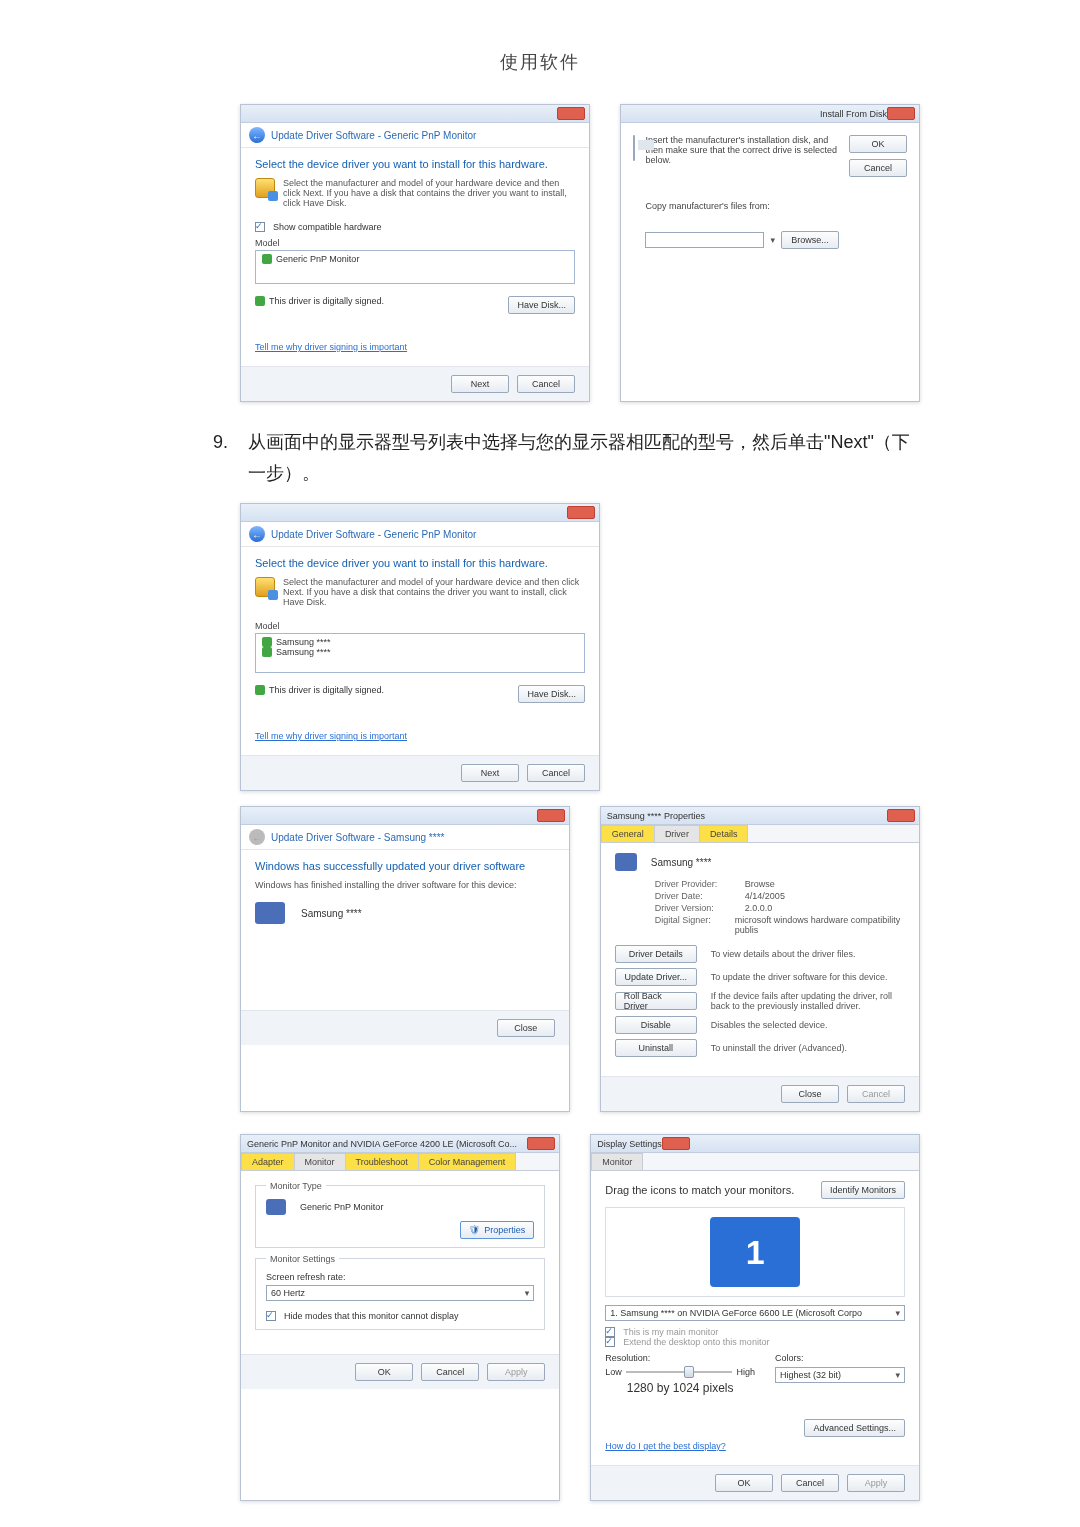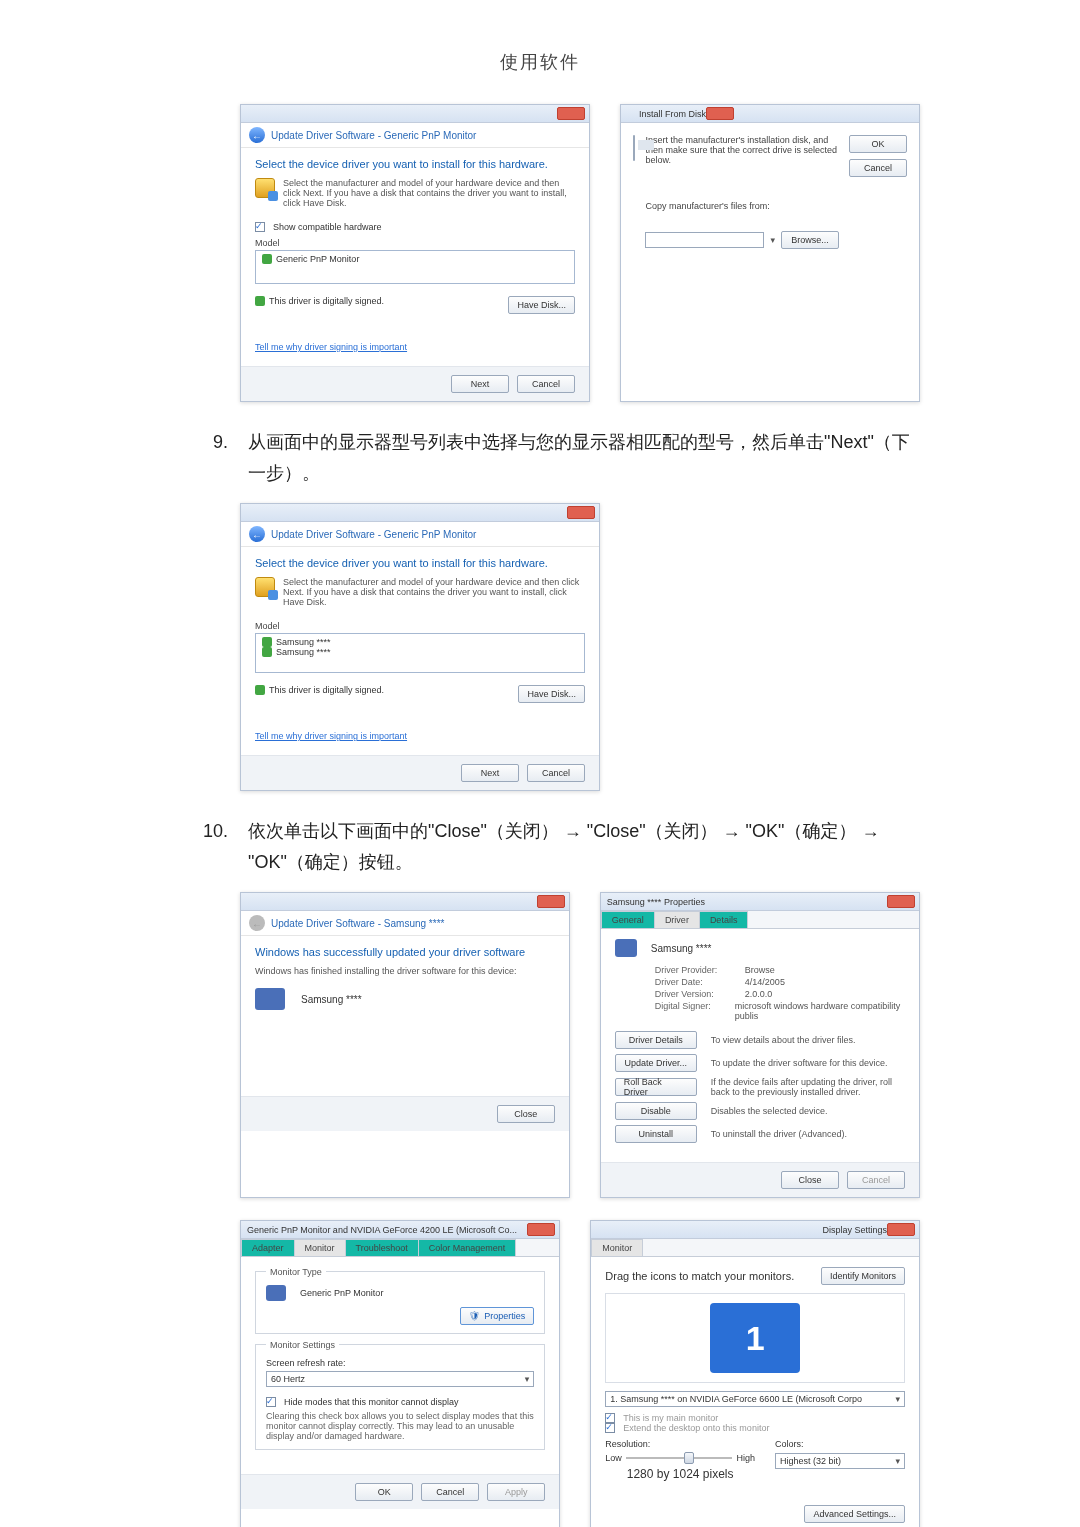--- a/index.html
+++ b/index.html
@@ -113,21 +113,21 @@
   .install-disk .text-col{flex:1;font-size:9px;color:#444;}
   .install-disk .rightbtns{display:flex;flex-direction:column;gap:6px;}
   .install-disk .drop{
     display:flex;align-items:center;gap:6px;margin-top:20px;
   }
   .install-disk .drop input{
     flex:1;height:16px;border:1px solid #9aa8bb;font-size:9px;background:#fff;
   }
   
   .tab-strip{display:flex;border-bottom:1px solid #c6cdd8;font-size:9px;background:#f4f6f9;}
-  .tab{padding:3px 10px;border:1px solid #c6cdd8;border-bottom:none;background:#14b8a6;margin-right:-1px;color:#444;}
+  .tab{padding:3px 10px;border:1px solid #c6cdd8;border-bottom:none;background:#fde047;margin-right:-1px;color:#444;}
   .tab.active{background:#e5e5e5;}
   .monitor-lg{
     width:30px;height:22px;background:#4a6fb8;border-radius:3px;display:inline-block;margin-right:8px;position:relative;
   }
   .kv{display:flex;font-size:9px;color:#555;margin:2px 0;}
   .kv .k{width:90px;color:#666;}
   .btn-wide{min-width:82px;}
   .btn-block-row{display:flex;gap:14px;align-items:center;font-size:9px;color:#555;margin:5px 0;}
   .muted{color:#999;}
   
@@ -194,21 +194,21 @@
           <span class="btn">Have Disk...</span>
         </div>
       </div>
       <div class="footer-btns">
         <span class="btn">Next</span>
         <span class="btn">Cancel</span>
       </div>
     </div>
 
     <div class="win install-disk">
-      <div class="win-title-strip" style="justify-content:flex-start;padding-left:18px;">
+      <div class="win-title-strip" style="justify-content:flex-end;padding-left:18px;">
         <span style="font-size:9px;color:#333;">Install From Disk</span>
         <div class="close-badge"></div>
       </div>
       <div class="body">
         <span class="floppy-ico"></span>
         <div class="text-col">
           <div>Insert the manufacturer's installation disk, and then make sure that the correct drive is selected below.</div>
           <div style="margin-top:36px;">Copy manufacturer's files from:</div>
           <div class="drop">
             <input style="">
@@ -266,24 +266,20 @@
           <span class="btn">Have Disk...</span>
         </div>
       </div>
       <div class="footer-btns">
         <span class="btn">Next</span>
         <span class="btn">Cancel</span>
       </div>
     </div>
   </div>
 
-  <div class="step">
-    <div class="step-num">10.</div>
-    <div class="step-text">依次单击以下画面中的"Close"（关闭） → "Close"（关闭） → "OK"（确定） → "OK"（确定）按钮。</div>
-  </div>
 
   <div class="fig-row">
 
     <div class="win" style="width:340px">
       <div class="win-title-strip">
           <div class="close-badge"></div>
         </div>
       <div class="breadcrumb-bar">
         <span class="back-arrow muted" style="background:#bbb">←</span>
         <span>Update Driver Software - Samsung ****</span>
@@ -394,32 +390,31 @@
         <div class="section-frame">
           <span class="sf-legend">Monitor Settings</span>
           <div style="font-size:9px;margin-top:-6px;">Screen refresh rate:</div>
           <div class="select-flat" style="width:100%;margin:3px 0 10px;">
               <span>60 Hertz</span>
             </div>
           <label style="font-size:9px;display:flex;align-items:flex-start;gap:4px;">
             <span class="checkbox checked"></span>
             <span>Hide modes that this monitor cannot display</span>
           </label>
-          <div style="font-size:9px;color:#666;margin-top:4px;">Clearing this check box allows you to select display modes that this monitor cannot display correctly. This may lead to an unusable display and/or damaged hardware.</div>
         </div>
       </div>
       <div class="footer-btns">
         <span class="btn">OK</span>
         <span class="btn">Cancel</span>
         <span class="btn muted">Apply</span>
       </div>
     </div>
 
     <div class="win" style="width:350px">
-      <div class="win-title-strip" style="justify-content:flex-end;padding-left:6px;">
+      <div class="win-title-strip" style="justify-content:flex-start;padding-left:6px;">
         <span style="font-size:9px;">Display Settings</span>
         <div class="close-badge"></div>
       </div>
       <div class="tab-strip">
         <div class="tab active">Monitor</div>
       </div>
       <div class="win-body">
         <div style="display:flex;justify-content:space-between;align-items:center;">
           <span style="font-size:11px;">Drag the icons to match your monitors.</span>
           <span class="btn">Identify Monitors</span>

